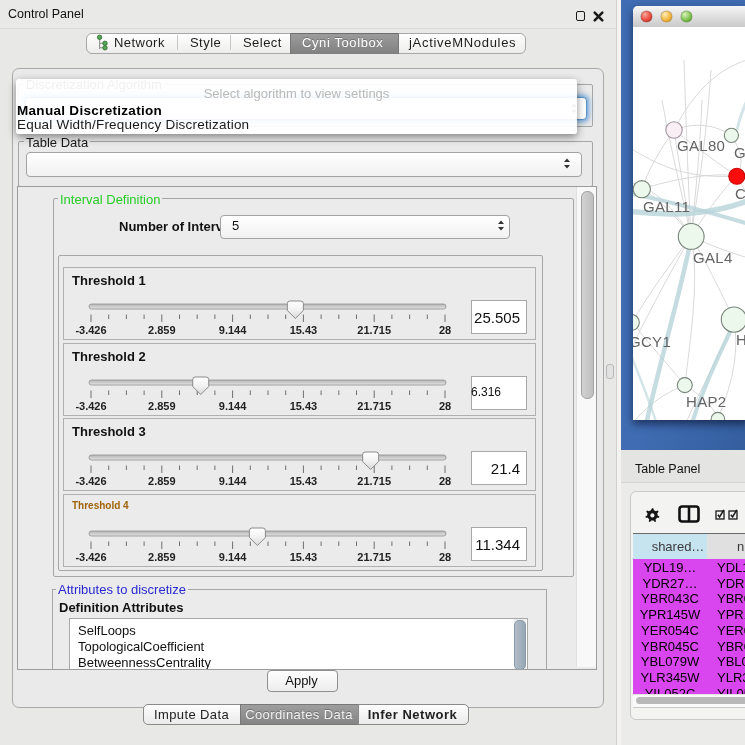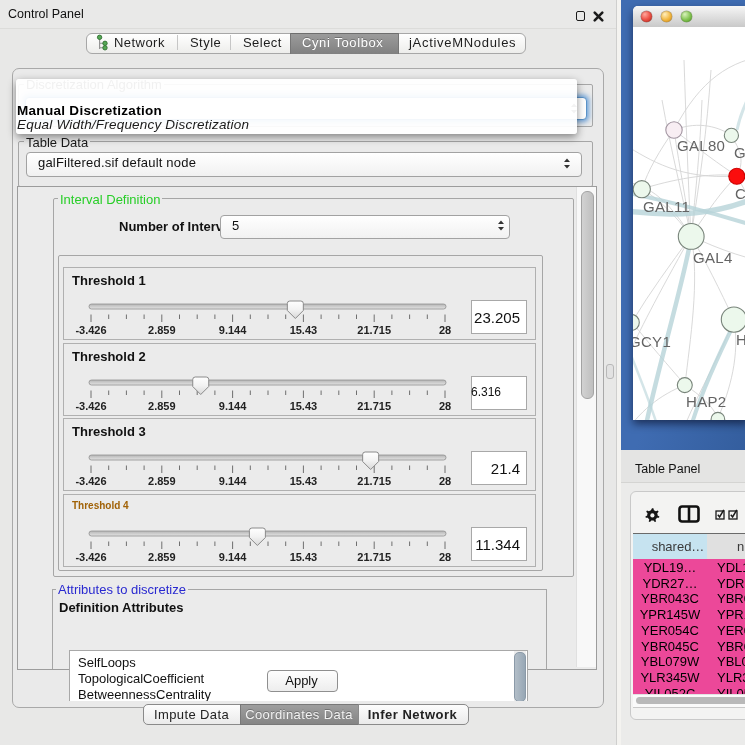--- a/index.html
+++ b/index.html
@@ -40,21 +40,20 @@
 <div class="lbl" style="left:24px;top:77px;font-size:13px;color:#333;background:#eaeaea;padding:0 2px;">Discretization Algorithm</div>
 <div class="abs" style="left:25px;top:97px;width:560px;height:21px;background:#fff;border:1px solid #5b93c8;border-radius:4px;box-shadow:0 0 5px 1.5px rgba(92,152,214,0.9);"></div>
 <svg class="abs" style="left:570px;top:103px;" width="8" height="11" viewBox="0 0 8 11">
       <path d="M4 0.5 L7 4 L1 4 Z" fill="#555"></path>
       <path d="M4 10.5 L7 7 L1 7 Z" fill="#555"></path>
     </svg>
 
 <div class="abs" style="left:18px;top:141px;width:573px;height:44px;border:1px solid #a6a6a6;border-radius:2px;"></div>
 <div class="lbl" style="left:24px;top:135px;font-size:13px;color:#1a1a1a;background:#eaeaea;padding:0 2px;">Table Data</div>
 <div class="abs" style="left:26px;top:152px;width:554px;height:23px;background:linear-gradient(#ffffff,#f1f1f1);border:1px solid #a2a2a2;border-radius:4px;"></div>
-<div class="lbl" style="left:38px;top:155px;font-size:13px;letter-spacing:0.2px;color:#111;">galFiltered.sif default node</div>
 <svg class="abs" style="left:563px;top:158px;" width="8" height="11" viewBox="0 0 8 11">
       <path d="M4 0.5 L7 4 L1 4 Z" fill="#333"></path>
       <path d="M4 10.5 L7 7 L1 7 Z" fill="#333"></path>
     </svg>
 
 <div class="abs" style="left:17px;top:186px;width:578px;height:482px;background:#ebebeb;border:1px solid #9c9c9c;"></div>
 
 <div class="abs" style="left:576px;top:187px;width:19px;height:480px;background:#f8f8f8;border-left:1px solid #e0e0e0;"></div>
 <div class="abs" style="left:581px;top:191px;width:11px;height:206px;background:linear-gradient(90deg,#d2d2d2,#bfbfbf);border:1px solid #a3a3a3;border-radius:6px;"></div>
 
@@ -112,21 +111,21 @@
         <text x="11.0" y="41" font-size="11" font-weight="bold" fill="#222" text-anchor="middle" font-family="Liberation Sans,sans-serif">-3.426</text>
         <text x="81.8" y="41" font-size="11" font-weight="bold" fill="#222" text-anchor="middle" font-family="Liberation Sans,sans-serif">2.859</text>
         <text x="152.6" y="41" font-size="11" font-weight="bold" fill="#222" text-anchor="middle" font-family="Liberation Sans,sans-serif">9.144</text>
         <text x="223.4" y="41" font-size="11" font-weight="bold" fill="#222" text-anchor="middle" font-family="Liberation Sans,sans-serif">15.43</text>
         <text x="294.2" y="41" font-size="11" font-weight="bold" fill="#222" text-anchor="middle" font-family="Liberation Sans,sans-serif">21.715</text>
         <text x="365.0" y="41" font-size="11" font-weight="bold" fill="#222" text-anchor="middle" font-family="Liberation Sans,sans-serif">28</text>
         <path d="M 209.83 8 H 220.83 A 2.5 2.5 0 0 1 223.33 10.5 V 17.5 L 215.33 25.5 L 207.33 17.5 V 10.5 A 2.5 2.5 0 0 1 209.83 8 Z" fill="url(#thm)" stroke="#8a8a8a" stroke-width="1"></path>
       </svg>
     </div>
     <div class="abs" style="left:471px;top:300px;width:54px;height:32px;background:#fff;border:1px solid #a8a8a8;"></div>
-    <div class="lbl" style="left:471px;top:309px;width:49px;text-align:right;font-size:15px;color:#111;">23.205</div>
+    <div class="lbl" style="left:471px;top:309px;width:49px;text-align:right;font-size:15px;color:#111;">25.505</div>
     <div class="abs" style="left:63px;top:343px;width:471px;height:71px;border:1px solid #b0b0b0;background:#ebebeb;"></div>
     <div class="lbl" style="left:72px;top:349px;font-size:13px;font-weight:bold;color:#111;">Threshold 2</div>
     <div class="abs" style="left:80px;top:369px;width:380px;height:44px;">
       <svg width="380" height="44" viewBox="0 0 380 44" style="position:absolute;left:0px;top:0px;overflow:visible;">
         <rect x="9" y="11" width="357" height="5" rx="2.5" fill="url(#trk)" stroke="#8f8f8f" stroke-width="0.8"></rect>
         <line x1="11.0" y1="21.5" x2="11.0" y2="29.0" stroke="#6f6f6f" stroke-width="1"></line>
         <line x1="28.7" y1="21.5" x2="28.7" y2="26.0" stroke="#6f6f6f" stroke-width="1"></line>
         <line x1="46.4" y1="21.5" x2="46.4" y2="26.0" stroke="#6f6f6f" stroke-width="1"></line>
         <line x1="64.1" y1="21.5" x2="64.1" y2="26.0" stroke="#6f6f6f" stroke-width="1"></line>
         <line x1="81.8" y1="21.5" x2="81.8" y2="29.0" stroke="#6f6f6f" stroke-width="1"></line>
@@ -228,21 +227,21 @@
         <text x="365.0" y="41" font-size="11" font-weight="bold" fill="#222" text-anchor="middle" font-family="Liberation Sans,sans-serif">28</text>
         <path d="M 171.88 8 H 182.88 A 2.5 2.5 0 0 1 185.38 10.5 V 17.5 L 177.38 25.5 L 169.38 17.5 V 10.5 A 2.5 2.5 0 0 1 171.88 8 Z" fill="url(#thm)" stroke="#8a8a8a" stroke-width="1"></path>
       </svg>
     </div>
     <div class="abs" style="left:471px;top:527px;width:54px;height:32px;background:#fff;border:1px solid #a8a8a8;"></div>
     <div class="lbl" style="left:471px;top:536px;width:49px;text-align:right;font-size:15px;color:#111;">11.344</div>
 
 <div class="abs" style="left:52px;top:589px;width:493px;height:79px;border:1px solid #a6a6a6;border-bottom:none;"></div>
 <div class="lbl" style="left:56px;top:582px;font-size:13px;color:#2929d0;background:#ebebeb;padding:0 2px;">Attributes to discretize</div>
 <div class="lbl" style="left:59px;top:600px;font-size:13px;font-weight:bold;color:#111;">Definition Attributes</div>
-<div class="abs" style="left:69px;top:618px;width:457px;height:50px;background:#fff;border:1px solid #a8a8a8;border-bottom:none;overflow:hidden;margin-top:32px;">
+<div class="abs" style="left:69px;top:618px;width:457px;height:50px;background:#fff;border:1px solid #a8a8a8;border-bottom:none;overflow:hidden;">
   <div style="position:absolute;left:8px;top:4px;font-size:13px;color:#111;line-height:16px;white-space:nowrap;">SelfLoops<br>TopologicalCoefficient<br>BetweennessCentrality</div>
   <div style="position:absolute;right:1px;top:0px;width:12px;height:50px;background:#ededed;"></div>
   <div style="position:absolute;right:1.5px;top:1px;width:10px;height:48px;background:linear-gradient(90deg,#b3bec8,#97a7b5);border:1px solid #8b9aa8;border-radius:5px;"></div>
 </div>
 
 <div class="abs" style="left:267px;top:670px;width:69px;height:20px;background:linear-gradient(#fefefe,#ededed);border:1px solid #8f8f8f;border-radius:4px;"></div>
 <div class="lbl" style="left:267px;top:673px;width:69px;text-align:center;font-size:13px;color:#111;">Apply</div>
 
 <div class="abs" style="left:143px;top:704px;width:97px;height:19px;background:linear-gradient(#fdfdfd,#eaeaea);border:1px solid #8a8a8a;border-radius:5px 0 0 5px;"></div>
 <div class="lbl" style="left:143px;top:707px;width:97px;text-align:center;font-size:13px;letter-spacing:0.4px;font-weight:500;color:#222;">Impute Data</div>
@@ -345,21 +344,21 @@
  <rect x="1" y="2" width="8" height="8" fill="none" stroke="#1a1a1a" stroke-width="1.3"></rect>
  <path d="M2.8 5.8 L4.6 8 L8.8 0.8" fill="none" stroke="#1a1a1a" stroke-width="1.5"></path>
  <rect x="14" y="2" width="8" height="8" fill="none" stroke="#1a1a1a" stroke-width="1.3"></rect>
  <path d="M15.8 5.8 L17.6 8 L21.8 0.8" fill="none" stroke="#1a1a1a" stroke-width="1.5"></path>
 </svg>
 
 <div class="abs" style="left:633px;top:533px;width:74px;height:26px;background:#c6e3f0;border-top:1px solid #6a6a6a;border-right:1px solid #68788a;"></div>
 <div class="lbl" style="left:641px;top:539px;width:74px;text-align:center;font-size:13px;color:#3a3a3a;">shared…</div>
 <div class="abs" style="left:707px;top:533px;width:38px;height:26px;background:#e0e0e0;border-top:1px solid #6a6a6a;"></div>
 <div class="lbl" style="left:737px;top:539px;font-size:13px;color:#3a3a3a;">n…</div>
-<div class="abs" style="left:633px;top:559px;width:112px;height:135px;background:#ec4899;overflow:hidden;">
+<div class="abs" style="left:633px;top:559px;width:112px;height:135px;background:#d946ef;overflow:hidden;">
 <div style="position:absolute;left:0;top:1.0px;width:74px;text-align:center;font-size:13px;color:#000;white-space:nowrap;">YDL19…</div>
       <div style="position:absolute;left:84px;top:1.0px;font-size:13px;color:#000;white-space:nowrap;">YDL194W</div>
       <div style="position:absolute;left:0;top:16.7px;width:74px;text-align:center;font-size:13px;color:#000;white-space:nowrap;">YDR27…</div>
       <div style="position:absolute;left:84px;top:16.7px;font-size:13px;color:#000;white-space:nowrap;">YDR277C</div>
       <div style="position:absolute;left:0;top:32.4px;width:74px;text-align:center;font-size:13px;color:#000;white-space:nowrap;">YBR043C</div>
       <div style="position:absolute;left:84px;top:32.4px;font-size:13px;color:#000;white-space:nowrap;">YBR043C</div>
       <div style="position:absolute;left:0;top:48.1px;width:74px;text-align:center;font-size:13px;color:#000;white-space:nowrap;">YPR145W</div>
       <div style="position:absolute;left:84px;top:48.1px;font-size:13px;color:#000;white-space:nowrap;">YPR145W</div>
       <div style="position:absolute;left:0;top:63.8px;width:74px;text-align:center;font-size:13px;color:#000;white-space:nowrap;">YER054C</div>
       <div style="position:absolute;left:84px;top:63.8px;font-size:13px;color:#000;white-space:nowrap;">YER054C</div>
@@ -371,15 +370,16 @@
       <div style="position:absolute;left:84px;top:110.9px;font-size:13px;color:#000;white-space:nowrap;">YLR345W</div>
       <div style="position:absolute;left:0;top:126.6px;width:74px;text-align:center;font-size:13px;color:#000;white-space:nowrap;">YIL052C</div>
       <div style="position:absolute;left:84px;top:126.6px;font-size:13px;color:#000;white-space:nowrap;">YIL052C</div>
 </div>
 
 <div class="abs" style="left:633px;top:694px;width:112px;height:13px;background:#fafafa;border-top:1px solid #e2e2e2;"></div>
 <div class="abs" style="left:636px;top:697px;width:112px;height:7px;background:#b9b9b9;border-radius:4px;"></div>
 <div class="abs" style="left:633px;top:707px;width:112px;height:1px;background:#c9c9c9;"></div>
 
 <div class="abs" style="left:16px;top:79px;width:561px;height:55px;background:rgba(255,255,255,0.93);border-radius:3px;box-shadow:0 3px 8px rgba(0,0,0,0.45);"></div>
+<div class="lbl" style="left:16px;top:86px;width:561px;text-align:center;font-size:13px;color:#b9b9b9;">Select algorithm to view settings</div>
 <div class="lbl" style="left:17px;top:103px;font-size:13.5px;letter-spacing:0.3px;font-weight:bold;color:#000;">Manual Discretization</div>
-<div class="lbl" style="left:17px;top:117px;font-size:13.5px;letter-spacing:0.2px;color:#1a1a1a;font-style:italic;">Equal Width/Frequency Discretization</div>
+<div class="lbl" style="left:17px;top:117px;font-size:13.5px;letter-spacing:0.2px;color:#1a1a1a;">Equal Width/Frequency Discretization</div>
 
 </div>
 </body></html>

